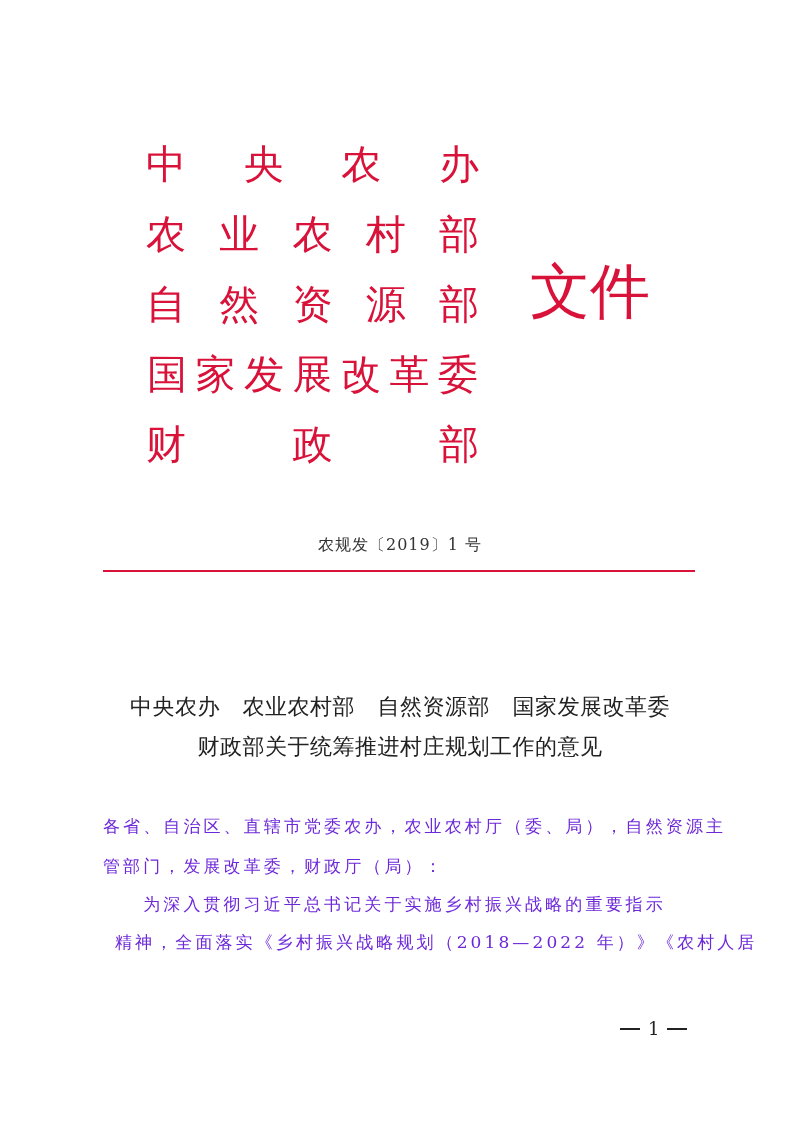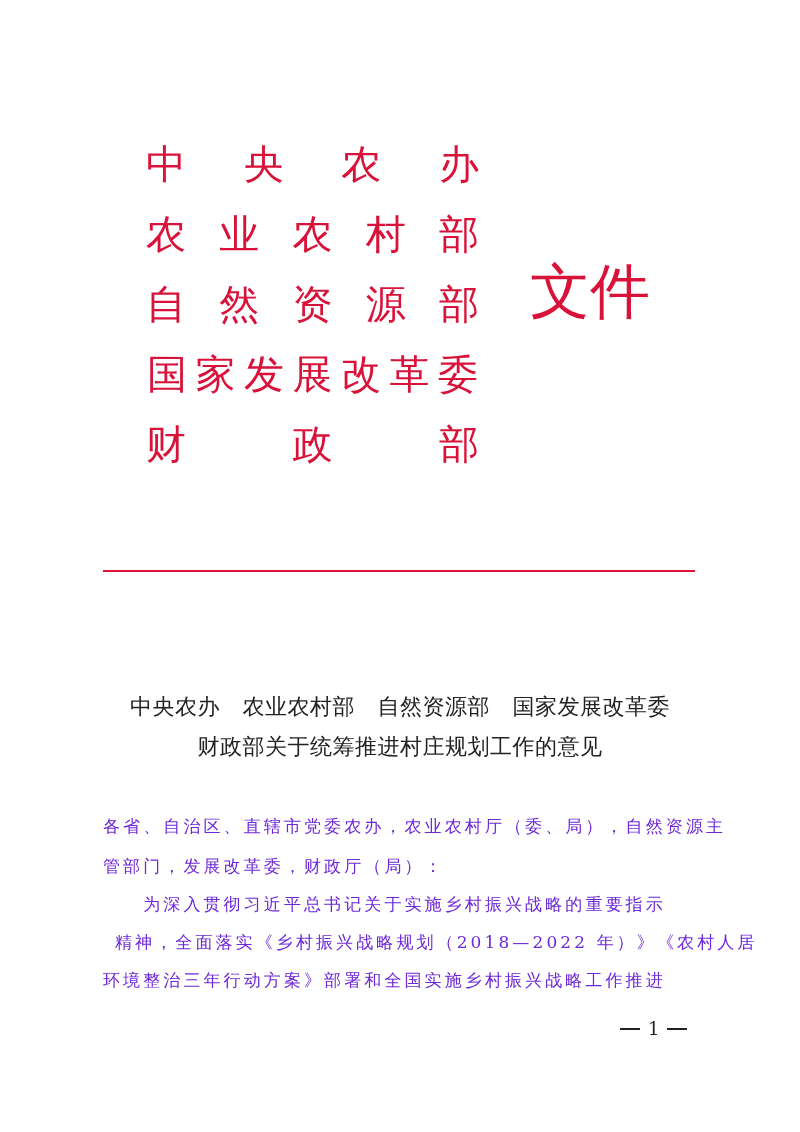--- a/index.html
+++ b/index.html
@@ -62,29 +62,29 @@
     <span>委</span>
   </div>
   <div class="issuer-row red" style="top:420px;">
     <span>财</span>
     <span>政</span>
     <span>部</span>
   </div>
 
   <div class="wenjian red">文件</div>
 
+  <div class="doc-number">农规发〔2019〕1 号</div>
   <div class="red-rule"></div>
 
   <div class="title t2">财政部关于统筹推进村庄规划工作的意见</div>
   <div class="title t1">中央农办　农业农村部　自然资源部　国家发展改革委</div>
 
   <div class="para" style="top:815px;">各省、自治区、直辖市党委农办，农业农村厅（委、局），自然资源主</div>
   <div class="para" style="top:855px;">管部门，发展改革委，财政厅（局）：</div>
   <div class="para" style="top:893px;">　　为深入贯彻习近平总书记关于实施乡村振兴战略的重要指示</div>
   <div class="para" style="top:931px;margin-left:12px;">精神，全面落实《乡村振兴战略规划（2018—2022 年）》《农村人居</div>
-  <div class="para" style="top:969px;">环境整治三年行动方案》部署和全国实施乡村振兴战略工作推进</div>
 
   <div class="page-num">
     <span class="dash"></span>
     <span>1</span>
     <span class="dash"></span>
   </div>
 </div>
 
 </body></html>

